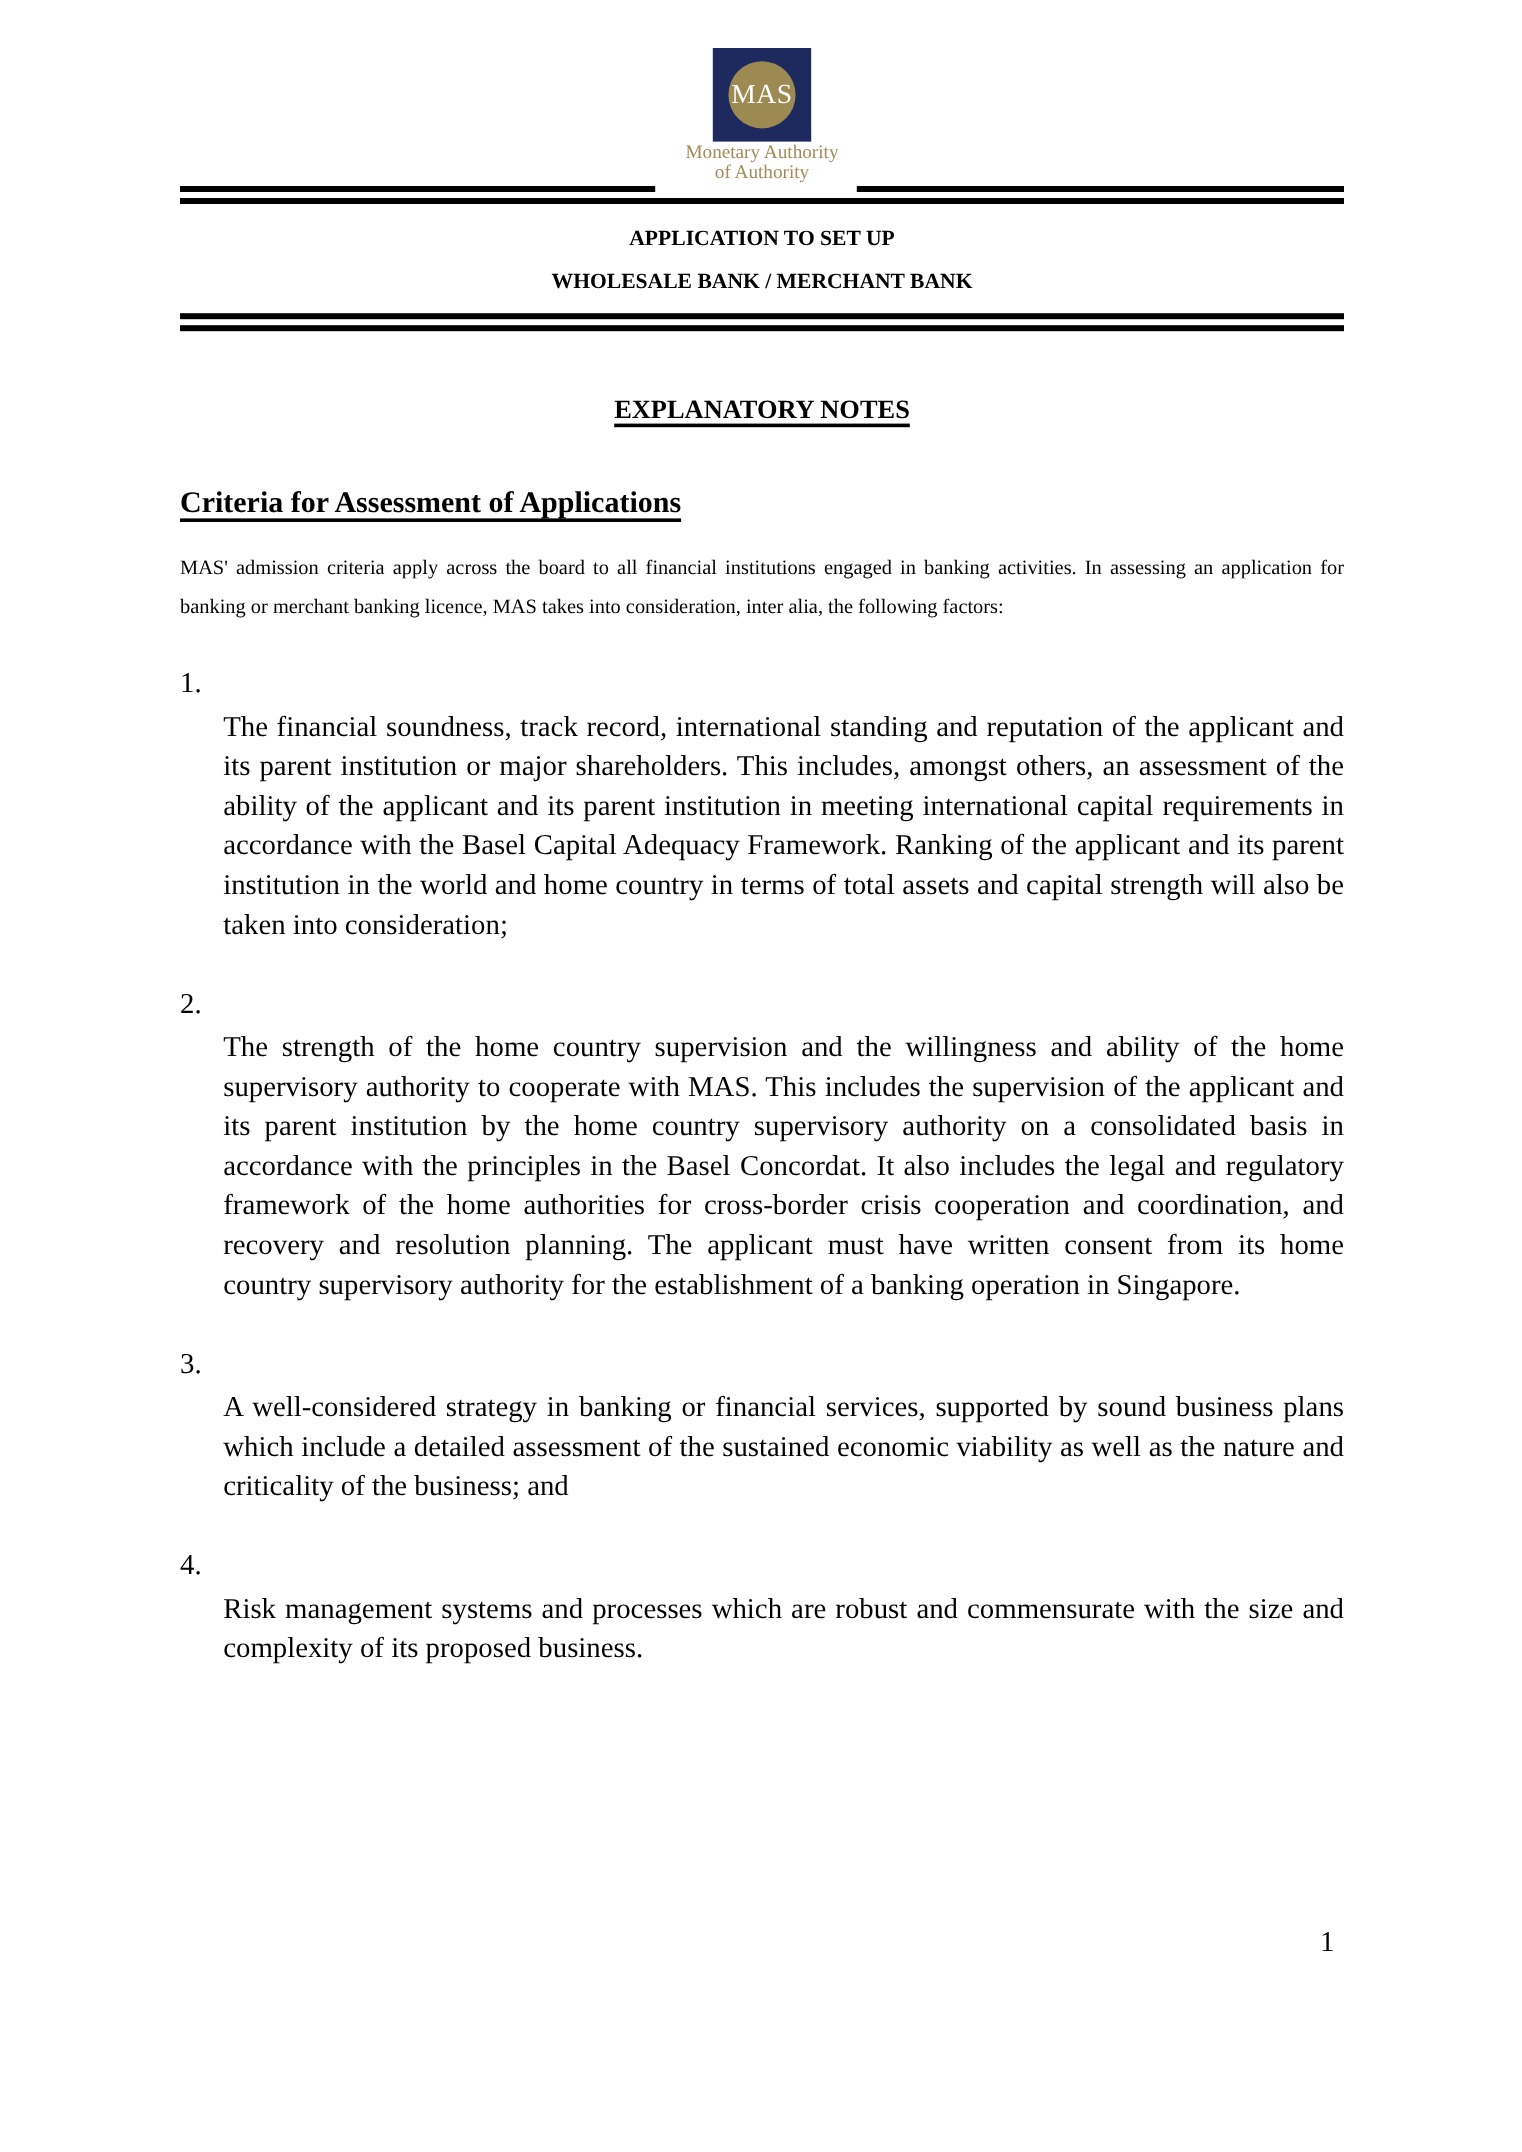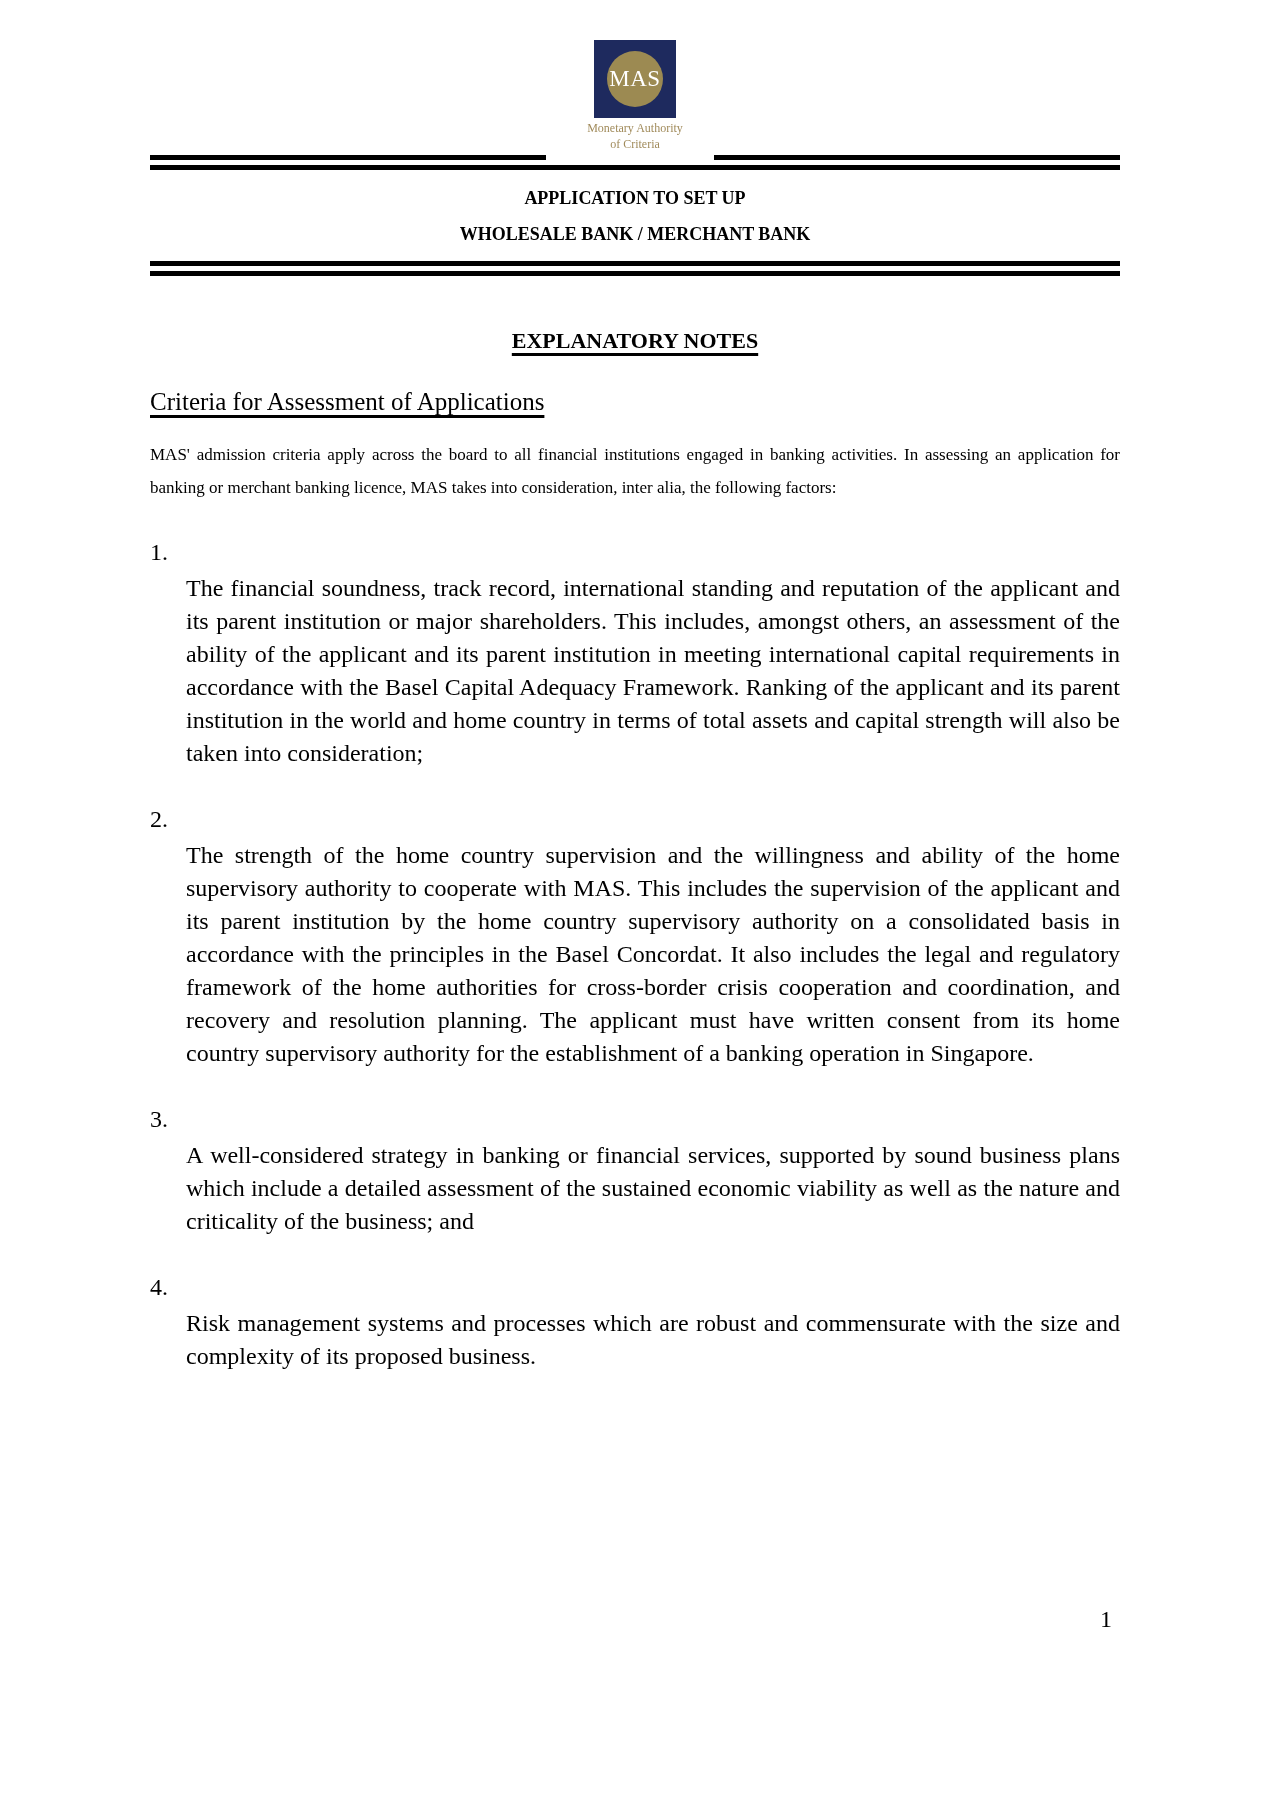--- a/index.html
+++ b/index.html
@@ -34,21 +34,21 @@
     display: flex; align-items: center; justify-content: center;
   }
   .logo-acronym {
     color: #ffffff;
     font-size: 23px;
     font-weight: normal;
     letter-spacing: 0.5px;
   }
   .logo-org {
     margin-top: 2px;
-    font-size: 12px;
+    font-size: 16px;
     line-height: 16px;
     color: #a18b5b;
   }
 
   
   .rule-block-top { margin-top: 3px; }
   .rule-row { display: flex; height: 5px; }
   .rule-seg-left  { width: 396px; background: #000; }
   .rule-gap       { width: 168px; }
   .rule-seg-right { flex: 1; background: #000; }
@@ -68,23 +68,23 @@
   .main-heading {
     margin-top: 52px;
     text-align: center;
     font-size: 22px;
     font-weight: bold;
     text-decoration: underline;
     text-decoration-thickness: 3px;
     text-underline-offset: 5px;
   }
   .section-heading {
-    margin-top: 34px;
+    margin-top: 52px;
     font-size: 25px;
-    font-weight: normal;
+    font-weight: bold;
     text-decoration: underline;
     text-decoration-thickness: 3px;
     text-underline-offset: 5px;
   }
 
   
   .intro {
     margin-top: 22px;
     font-size: 17px;
     line-height: 33px;
@@ -117,21 +117,21 @@
   <div class="content">
 
     <div class="logo-wrap">
       <div class="logo-square">
         <div class="logo-circle">
           <span class="logo-acronym">MAS</span>
         </div>
       </div>
       <div class="logo-org">
         <div>Monetary Authority</div>
-        <div>of Criteria</div>
+        <div>of Authority</div>
       </div>
     </div>
 
     <div class="rule-block-top">
       <div class="rule-row">
         <div class="rule-seg-left"></div>
         <div class="rule-gap"></div>
         <div class="rule-seg-right"></div>
       </div>
       <div class="rule-space"></div>

